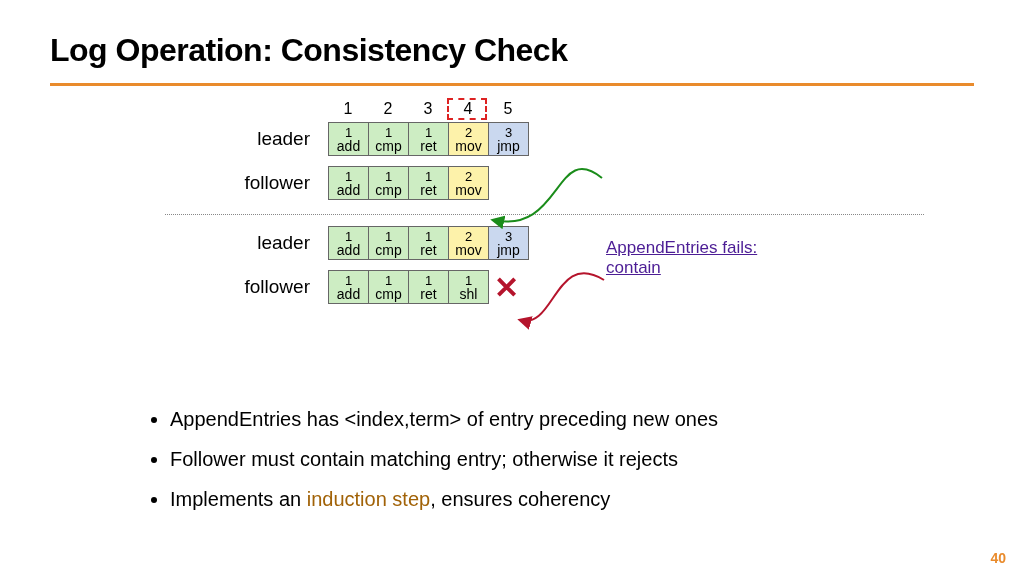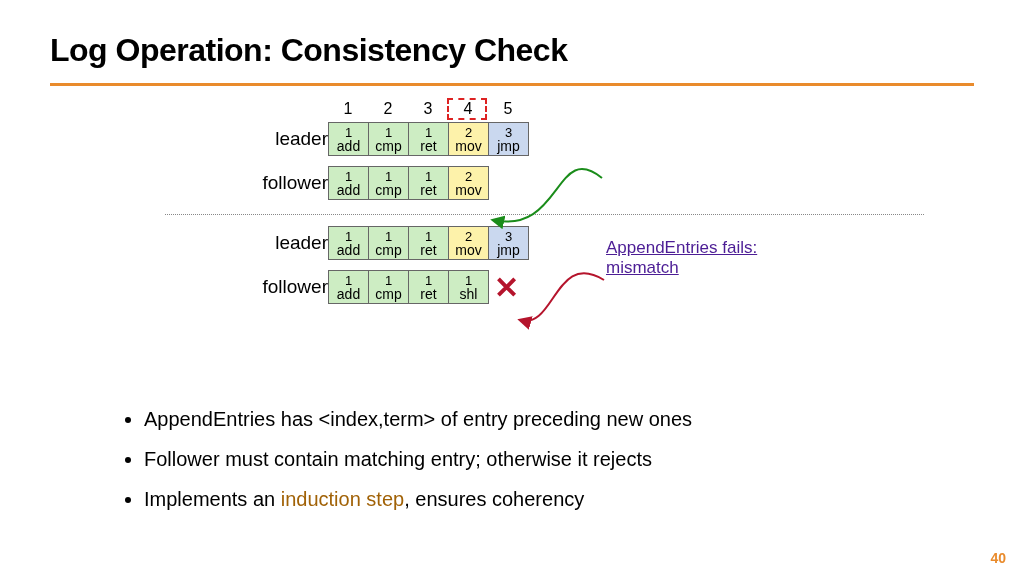--- a/index.html
+++ b/index.html
@@ -4,41 +4,41 @@
 <style>
   * { box-sizing: border-box; margin: 0; padding: 0; }
   html, body { width: 1024px; height: 576px; font-family: Arial, Helvetica, sans-serif; background: #fff; color: #000; }
   .slide { position: relative; width: 1024px; height: 576px; padding: 32px 50px 0 50px; }
   .title { font-size: 32px; font-weight: 700; letter-spacing: -0.5px; }
   .hr { height: 3px; background: #e98b2c; margin-top: 14px; }
   .pagenum { position: absolute; right: 18px; bottom: 10px; color: #e98b2c; font-weight: 700; font-size: 14px; }
 
   .diagram-area { position: relative; margin-top: 14px; height: 230px; }
   .row { position: absolute; display: flex; align-items: center; }
-  .row-label { width: 210px; text-align: right; font-size: 19px; }
+  .row-label { width: 210px; text-align: right; padding-right: 18px; font-size: 19px; }
   .log { display: flex; border-right: 1px solid #666; }
   .cell { width: 40px; height: 34px; border: 1px solid #666; border-right: none; display: flex; flex-direction: column; align-items: center; justify-content: center; line-height: 1; }
   .cell .t { font-size: 13px; }
   .cell .c { font-size: 14px; text-align: right; }
   .g { background: #cdedc3; }
   .y { background: #fdf2aa; }
   .b { background: #cad8ef; }
 
   .indices { display: flex; }
   .indices .idx { width: 40px; text-align: center; font-size: 16px; }
 
   .dotted { position: absolute; left: 115px; right: 50px; border-top: 1px dotted #888; }
 
   .annot { position: absolute; font-size: 17px; line-height: 1.2; }
   .green { color: #1a8c1a; }
   .red { color: #4c1d95; text-decoration: underline; }
 
   .highlight-box { position: absolute; border: 2px dashed #d22; width: 40px; height: 22px; }
 
-  .bullets { position: absolute; left: 144px; top: 408px; font-size: 20px; line-height: 1.1; }
+  .bullets { position: absolute; left: 170px; top: 408px; font-size: 20px; line-height: 1.1; }
   .bullets li { margin-bottom: 18px; list-style: disc; }
   .link { color: #a16207; }
 
   .xmark { position: absolute; color: #b5142c; font-size: 30px; font-weight: 700; }
 
   svg.arrows { position: absolute; left: 0; top: 0; width: 1024px; height: 576px; pointer-events: none; }
 </style>
 </head>
 <body>
 
@@ -155,21 +155,21 @@
             <div class="t">1</div>
             <div class="c">shl</div>
           </div>
         </div>
     </div>
 
     <div class="xmark" style="left:444px; top:170px;">✕</div>
 
     <div class="annot red" style="left:556px; top:138px;">
       <div>AppendEntries fails:</div>
-      <div>mismatch</div>
+      <div>contain</div>
     </div>
 
   </div>
 
   <svg class="arrows">
     <defs>
       <marker id="arr-green" viewBox="0 0 10 10" refX="8" refY="5" markerWidth="7" markerHeight="7" orient="auto">
         <path d="M0,0 L10,5 L0,10 z" fill="#1a8c1a"></path>
       </marker>
       <marker id="arr-red" viewBox="0 0 10 10" refX="8" refY="5" markerWidth="7" markerHeight="7" orient="auto">

